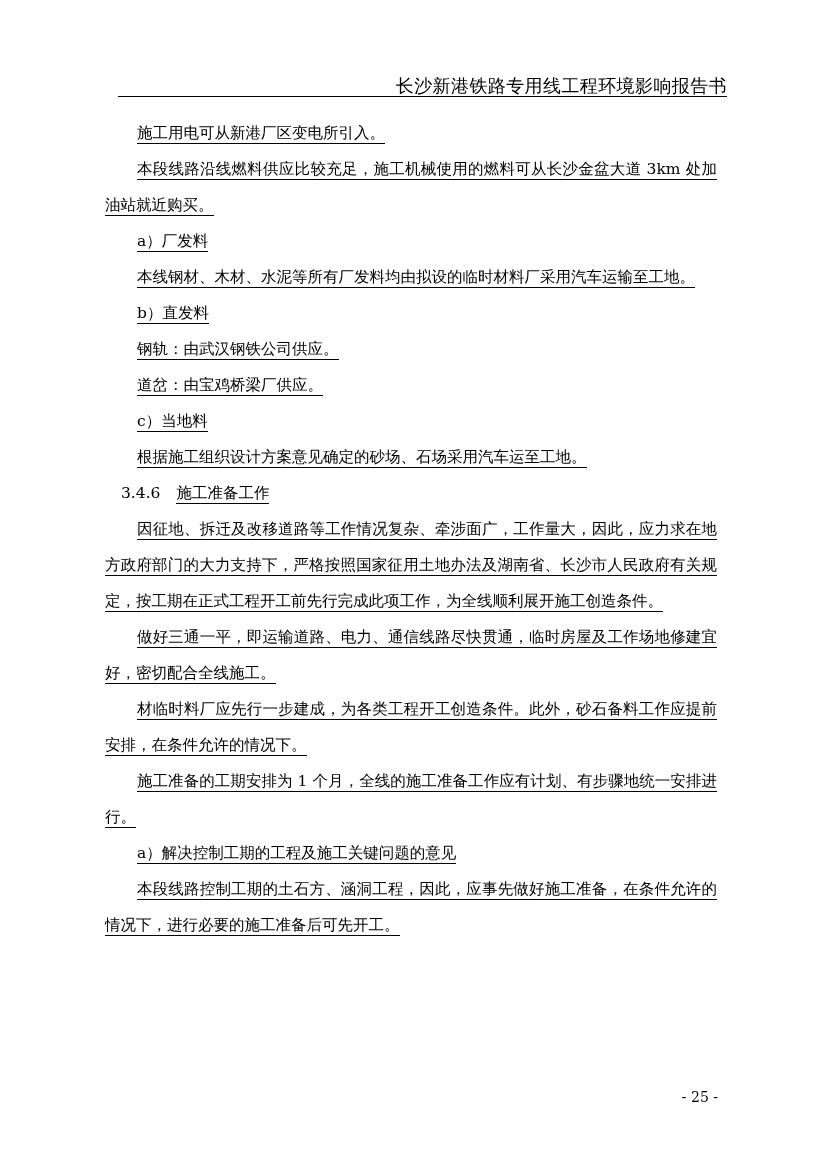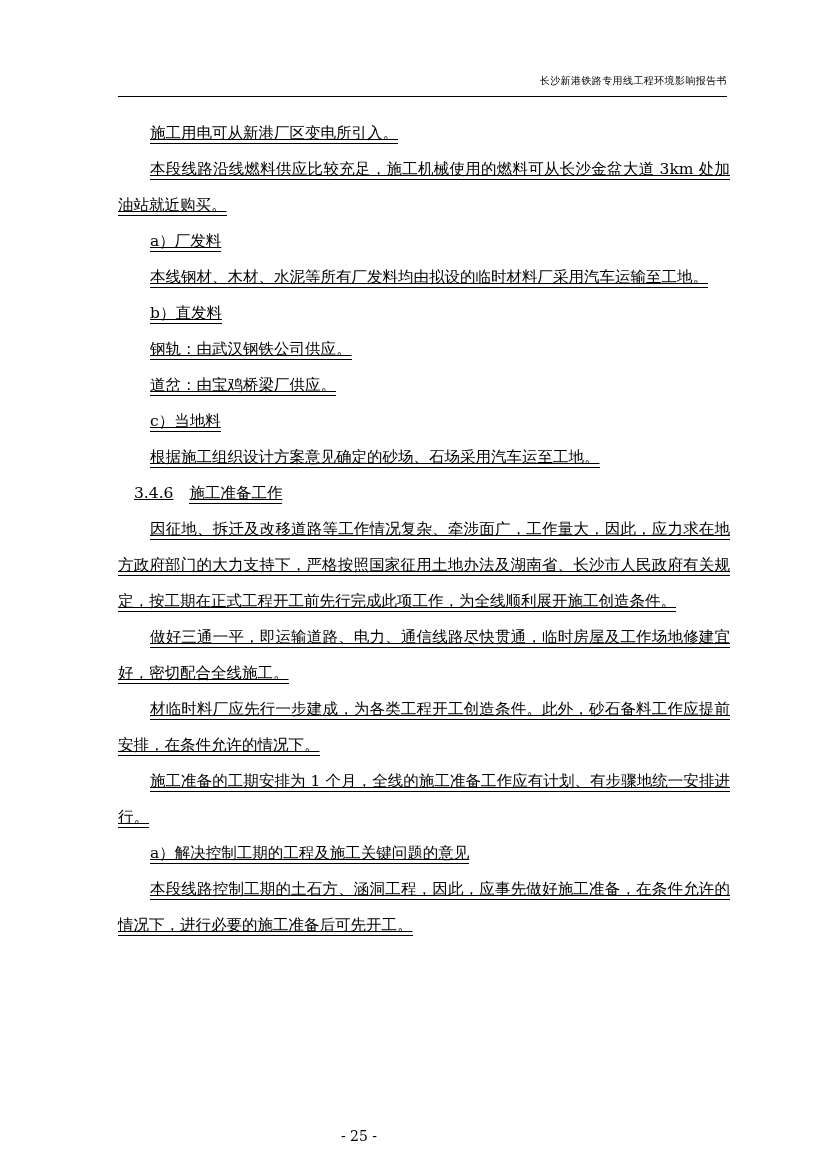--- a/index.html
+++ b/index.html
@@ -17,38 +17,37 @@
     font-family: "DejaVu Serif", "Liberation Serif", serif;
     color: #000000;
     overflow: hidden;
   }
   .header {
     position: absolute;
     top: 74px;
     left: 118px;
     width: 609px;
     text-align: right;
-    font-size: 10px;
+    font-size: 18px;
     letter-spacing: 0.4px;
     color: #000;
   }
   .header-rule {
     position: absolute;
     top: 96px;
     left: 118px;
     width: 609px;
     height: 0;
     border-top: 1.2px solid #000;
   }
   .body {
     position: absolute;
     top: 115px;
-    left: 118px;
+    left: 105px;
     width: 612px;
-    text-decoration: underline;
   }
   p {
     margin: 0;
     font-size: 15.5px;
     line-height: 36px;
     text-align: justify;
     text-justify: inter-ideograph;
   }
   .ind1 { text-indent: 32px; }
   .ind-head { text-indent: 16px; }
@@ -56,24 +55,24 @@
     border-bottom: 1px solid #000;
     padding-bottom: 1px;
   }
   .num-head {
     font-size: 15.5px;
     line-height: 36px;
   }
   .num-head .n { margin-right: 16px; }
   .footer {
     position: absolute;
-    top: 1128px;
+    top: 1089px;
     left: 0;
     width: 718px;
-    text-align: center;
+    text-align: right;
     font-size: 14px;
   }
 </style>
 </head>
 <body>
 
 <div class="page">
 
   <div class="header">长沙新港铁路专用线工程环境影响报告书</div>
   <div class="header-rule"></div>

